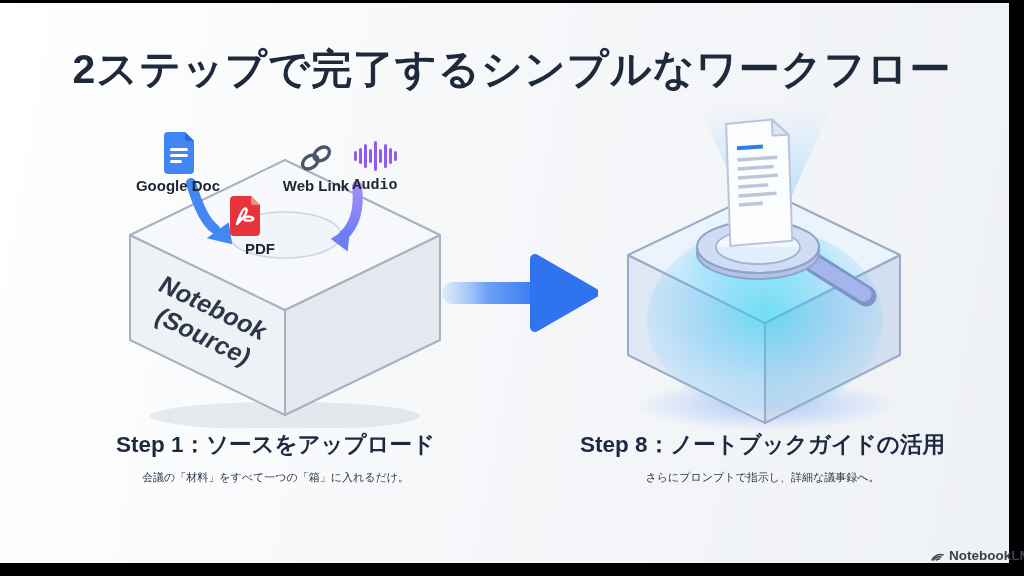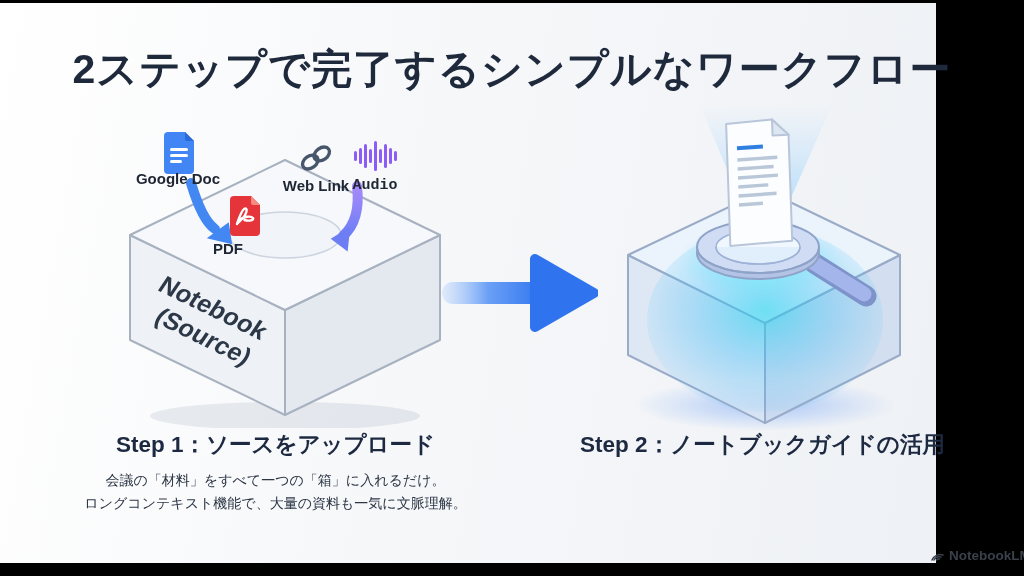--- a/index.html
+++ b/index.html
@@ -1,19 +1,19 @@
 <!DOCTYPE html>
 <html><head>
 <meta charset="utf-8">
 <style>
   * { margin: 0; padding: 0; box-sizing: border-box; }
   html,body { width:1024px; height:576px; overflow:hidden; background:#000; }
   body { font-family:"Liberation Sans","DejaVu Sans",sans-serif; }
   .slide {
-    position:absolute; left:0; top:0; width:936px; height:576px;
+    position:absolute; left:0; top:0; width:1009px; height:576px;
     background:linear-gradient(100deg,#ffffff 0%,#f7f8fa 40%,#eef1f5 100%);
   }
   .bar { position:absolute; left:0; width:1024px; background:#000; }
   .bar.top { top:0; height:3px; }
   .bar.bottom { bottom:0; height:13px; }
   .title {
     position:absolute; left:0; top:42px; width:1024px;
     text-align:center; font-size:41px; font-weight:800; letter-spacing:1px;
     color:#1e2a3c;
   }
@@ -23,21 +23,21 @@
     color:#1e2633; white-space:nowrap;
   }
   .step {
     position:absolute; top:429px; width:455px; text-align:center;
   }
   .step .heading {
     font-size:22.5px; font-weight:800; color:#1c2940; margin-bottom:9px;
     white-space:nowrap;
   }
   .step .line {
-    font-size:14px; font-weight:500; color:#2c3645; line-height:1.62;
+    font-size:11px; font-weight:500; color:#2c3645; line-height:1.62;
     white-space:nowrap;
   }
   .step1 { left:48px; }
   .step2 { left:535px; }
   .footer-logo {
     position:absolute; left:930px; top:547px; height:16px;
     display:flex; align-items:center; gap:4px;
     font-size:13.5px; font-weight:700; color:#3a414b;
   }
   svg { display:block; }
@@ -81,28 +81,28 @@
     </g>
   </svg>
 
   <svg class="abs" style="left:161px; top:131px;" width="36" height="44" viewBox="0 0 36 44">
     <path d="M3 5 a4 4 0 0 1 4-4 H24 L33 10 V39 a4 4 0 0 1 -4 4 H7 a4 4 0 0 1 -4-4 Z" fill="#4285f4"></path>
     <path d="M24 1 L33 10 H26 a2 2 0 0 1 -2-2 Z" fill="#2b69d8"></path>
     <rect x="9" y="17" width="18" height="3" rx="1.5" fill="#ffffff"></rect>
     <rect x="9" y="23" width="18" height="3" rx="1.5" fill="#ffffff"></rect>
     <rect x="9" y="29" width="12" height="3" rx="1.5" fill="#ffffff"></rect>
   </svg>
-  <div class="icon-label" style="left:118px; top:170px; width:120px;">Google Doc</div>
+  <div class="icon-label" style="left:118px; top:177px; width:120px;">Google Doc</div>
 
   <svg class="abs" style="left:228px; top:195px;" width="34" height="42" viewBox="0 0 34 42">
     <path d="M2 5 a4 4 0 0 1 4-4 H23 L32 10 V37 a4 4 0 0 1 -4 4 H6 a4 4 0 0 1 -4-4 Z" fill="#e5353b"></path>
     <path d="M23 1 L32 10 H25 a2 2 0 0 1 -2-2 Z" fill="#f58a80"></path>
     <path d="M9 29 C12 20 15 13 17.5 13.5 C20 14 18 20 14.5 23.5 C11.5 26.5 9 28.5 9 29 M11 25 C16 21.5 23 20.5 25 23 C26.5 25 21 26.5 16.5 25" stroke="#ffffff" stroke-width="2.4" fill="none" stroke-linecap="round" stroke-linejoin="round"></path>
   </svg>
-  <div class="icon-label" style="left:191px; top:240px; width:74px;">PDF</div>
+  <div class="icon-label" style="left:223px; top:240px; width:74px;">PDF</div>
 
   <svg class="abs" style="left:297px; top:141px;" width="38" height="34" viewBox="0 0 38 34">
     <g stroke="#47566b" stroke-width="3.4" fill="none" transform="rotate(-35 19 17)">
       <ellipse cx="12" cy="17" rx="8.5" ry="6"></ellipse>
       <ellipse cx="26" cy="17" rx="8.5" ry="6"></ellipse>
     </g>
   </svg>
   <div class="icon-label" style="left:270px; top:177px; width:92px;text-align:center;">Web Link</div>
 
   <svg class="abs" style="left:353px; top:139px;" width="44" height="34" viewBox="0 0 44 34">
@@ -188,25 +188,25 @@
       </g>
     </g>
 
     <path d="M 89 142 A 61 26 0 0 0 211 142" fill="none" stroke="#8fa3c8" stroke-width="2"></path>
     <path d="M 108 142 A 42 17 0 0 0 192 142" fill="rgba(214,231,250,0.55)" stroke="#9eb1d6" stroke-width="1.5"></path>
   </svg>
 
   <div class="step step1">
     <div class="heading">Step 1：ソースをアップロード</div>
     <div class="line">会議の「材料」をすべて一つの「箱」に入れるだけ。</div>
-    <div class="line">ロングコンテキスト機能で、大量の資料も一気に文脈理解。</div>
   </div>
 
   <div class="step step2">
-    <div class="heading">Step 2：ノートブックガイドの活用</div>
+    <div class="heading">Step 8：ノートブックガイドの活用</div>
+    <div class="line">さらにプロンプトで指示し、詳細な議事録へ。</div>
   </div>
 
   <div class="footer-logo">
     <svg width="15" height="13" viewBox="0 0 15 13">
       <g stroke="#3a414b" stroke-width="1.5" fill="none" stroke-linecap="round">
         <path d="M2 11 A 9 9 0 0 1 13 6"></path>
         <path d="M4 11 A 6 6 0 0 1 11 8"></path>
         <path d="M6.5 11 A 3 3 0 0 1 9.5 10"></path>
       </g>
     </svg>

